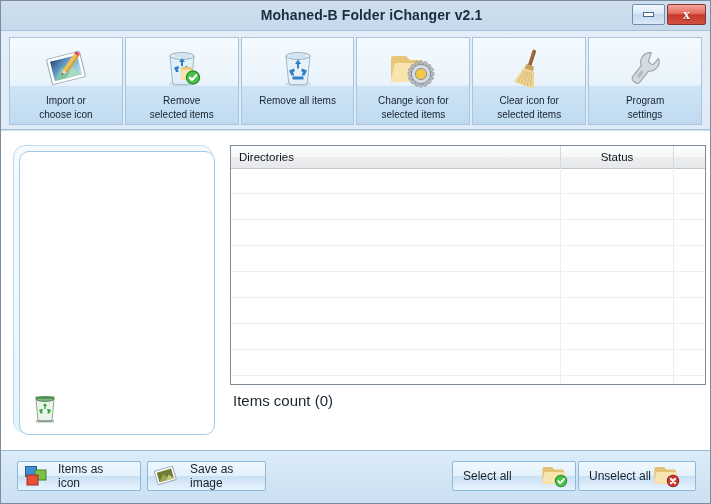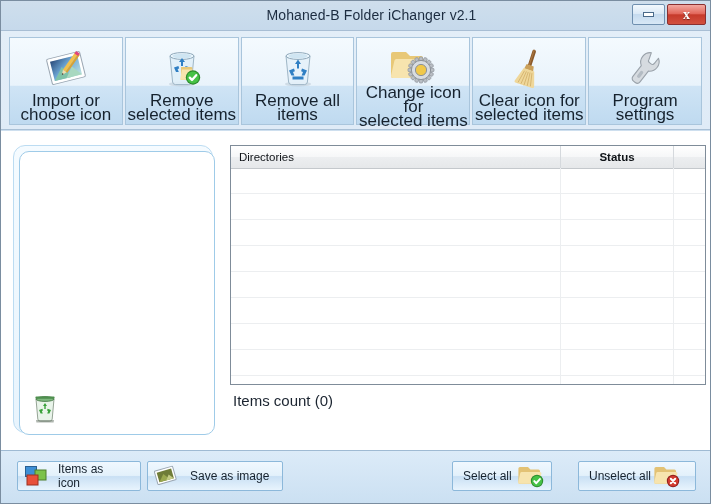--- a/index.html
+++ b/index.html
@@ -16,21 +16,21 @@
   }
 
   
   .titlebar{
     position:relative;height:29px;
     background:linear-gradient(180deg,#cfdeec 0%,#cadcec 50%,#c6d9eb 100%);
     border-bottom:1px solid #a8bed4;
   }
   .title-text{
     position:absolute;left:0;right:0;top:6px;text-align:center;
-    font-size:14px;font-weight:normal;color:#1c2c40;letter-spacing:.1px;padding-left:32px;
+    font-size:14px;font-weight:bold;color:#1c2c40;letter-spacing:.1px;padding-left:32px;
   }
   .winbtns{position:absolute;right:4px;top:3px;display:flex;gap:2px;}
   .winbtn{
     width:33px;height:21px;box-sizing:border-box;
     border:1px solid #6f8faf;border-radius:2px;
     display:flex;align-items:center;justify-content:center;
     background:linear-gradient(180deg,#f2f8fd 0%,#dbe9f6 45%,#c5daee 50%,#d8e8f6 100%);
   }
   .winbtn.close{
     width:39px;
@@ -54,21 +54,21 @@
   .tbtn{
     flex:1 1 0;height:88px;box-sizing:border-box;
     border:1px solid #a9c5dc;
     background:linear-gradient(180deg,#f4fafe 0%,#e9f3fb 55%,#cfe4f5 56%,#bfdaf0 100%);
     display:flex;flex-direction:column;align-items:center;justify-content:flex-start;
     padding-top:6px;
     cursor:default;
   }
   .tbtn .ico{height:48px;display:flex;align-items:center;justify-content:center;}
   .tbtn .lbl{
-    margin-top:2px;font-size:17px;color:#16222e;text-align:center;line-height:14px;
+    margin-top:2px;font-size:10px;color:#16222e;text-align:center;line-height:14px;
   }
 
   
   .body{
     position:absolute;left:0;right:0;top:130px;bottom:52px;
     background:#ffffff;
   }
   .preview-outer{
     position:absolute;left:12px;top:14px;width:200px;height:288px;
     border:1px solid #bcdcf2;border-radius:12px;
@@ -90,21 +90,21 @@
   .list-head{
     display:flex;height:22px;
     background:linear-gradient(180deg,#ffffff 0%,#f6f7f8 48%,#eceef0 50%,#e6e8ea 100%);
     border-bottom:1px solid #c4c8cc;
   }
   .hc{
     font-size:11.5px;color:#101418;display:flex;align-items:center;box-sizing:border-box;
     border-right:1px solid #d5d9dd;
   }
   .hc.dirs{flex:0 0 330px;padding-left:8px;}
-  .hc.status{flex:0 0 113px;justify-content:center;font-weight:bold;}
+  .hc.status{flex:0 0 113px;justify-content:center;}
   .hc.spacer{flex:1 1 auto;border-right:none;}
   .list-rows{position:absolute;left:0;right:0;top:22px;bottom:0;}
   .lrow{display:flex;height:26px;border-bottom:1px solid #eceef0;box-sizing:border-box;}
   .lcell{box-sizing:border-box;border-right:1px solid #eceef0;}
   .lcell.c1{flex:0 0 330px;}
   .lcell.c2{flex:0 0 113px;}
   .lcell.c3{flex:1 1 auto;border-right:none;}
   .items-count{
     position:absolute;left:232px;top:261px;font-size:15px;color:#1b2430;
   }
@@ -118,22 +118,22 @@
   .fbtn{
     position:absolute;top:10px;height:30px;box-sizing:border-box;
     border:1px solid #8cb8da;border-radius:2px;
     background:linear-gradient(180deg,#f0f8fe 0%,#e3f1fb 48%,#c9e0f4 52%,#e8f4fd 100%);
     display:flex;align-items:center;cursor:default;
   }
   .fbtn .flbl{font-size:12px;color:#16222e;}
   .fbtn.left-ico .flbl{margin-left:10px;margin-right:12px;}
   .fbtn .fico{display:flex;align-items:center;justify-content:center;}
   #btn-save-icon{left:16px;width:124px;padding-left:6px;}
-  #btn-save-image{left:146px;width:136px;padding-left:6px;}
-  #btn-select-all{left:451px;width:100px;padding-left:10px;justify-content:space-between;padding-right:6px;}
+  #btn-save-image{left:146px;width:119px;padding-left:6px;}
+  #btn-select-all{left:451px;width:124px;padding-left:10px;justify-content:space-between;padding-right:6px;}
   #btn-unselect-all{left:577px;width:118px;padding-left:10px;justify-content:space-between;padding-right:14px;}
   svg{display:block;}
 </style>
 </head>
 <body>
 
 <div class="window">
 
   <div class="titlebar">
     <div class="title-text">Mohaned-B Folder iChanger v2.1</div>

